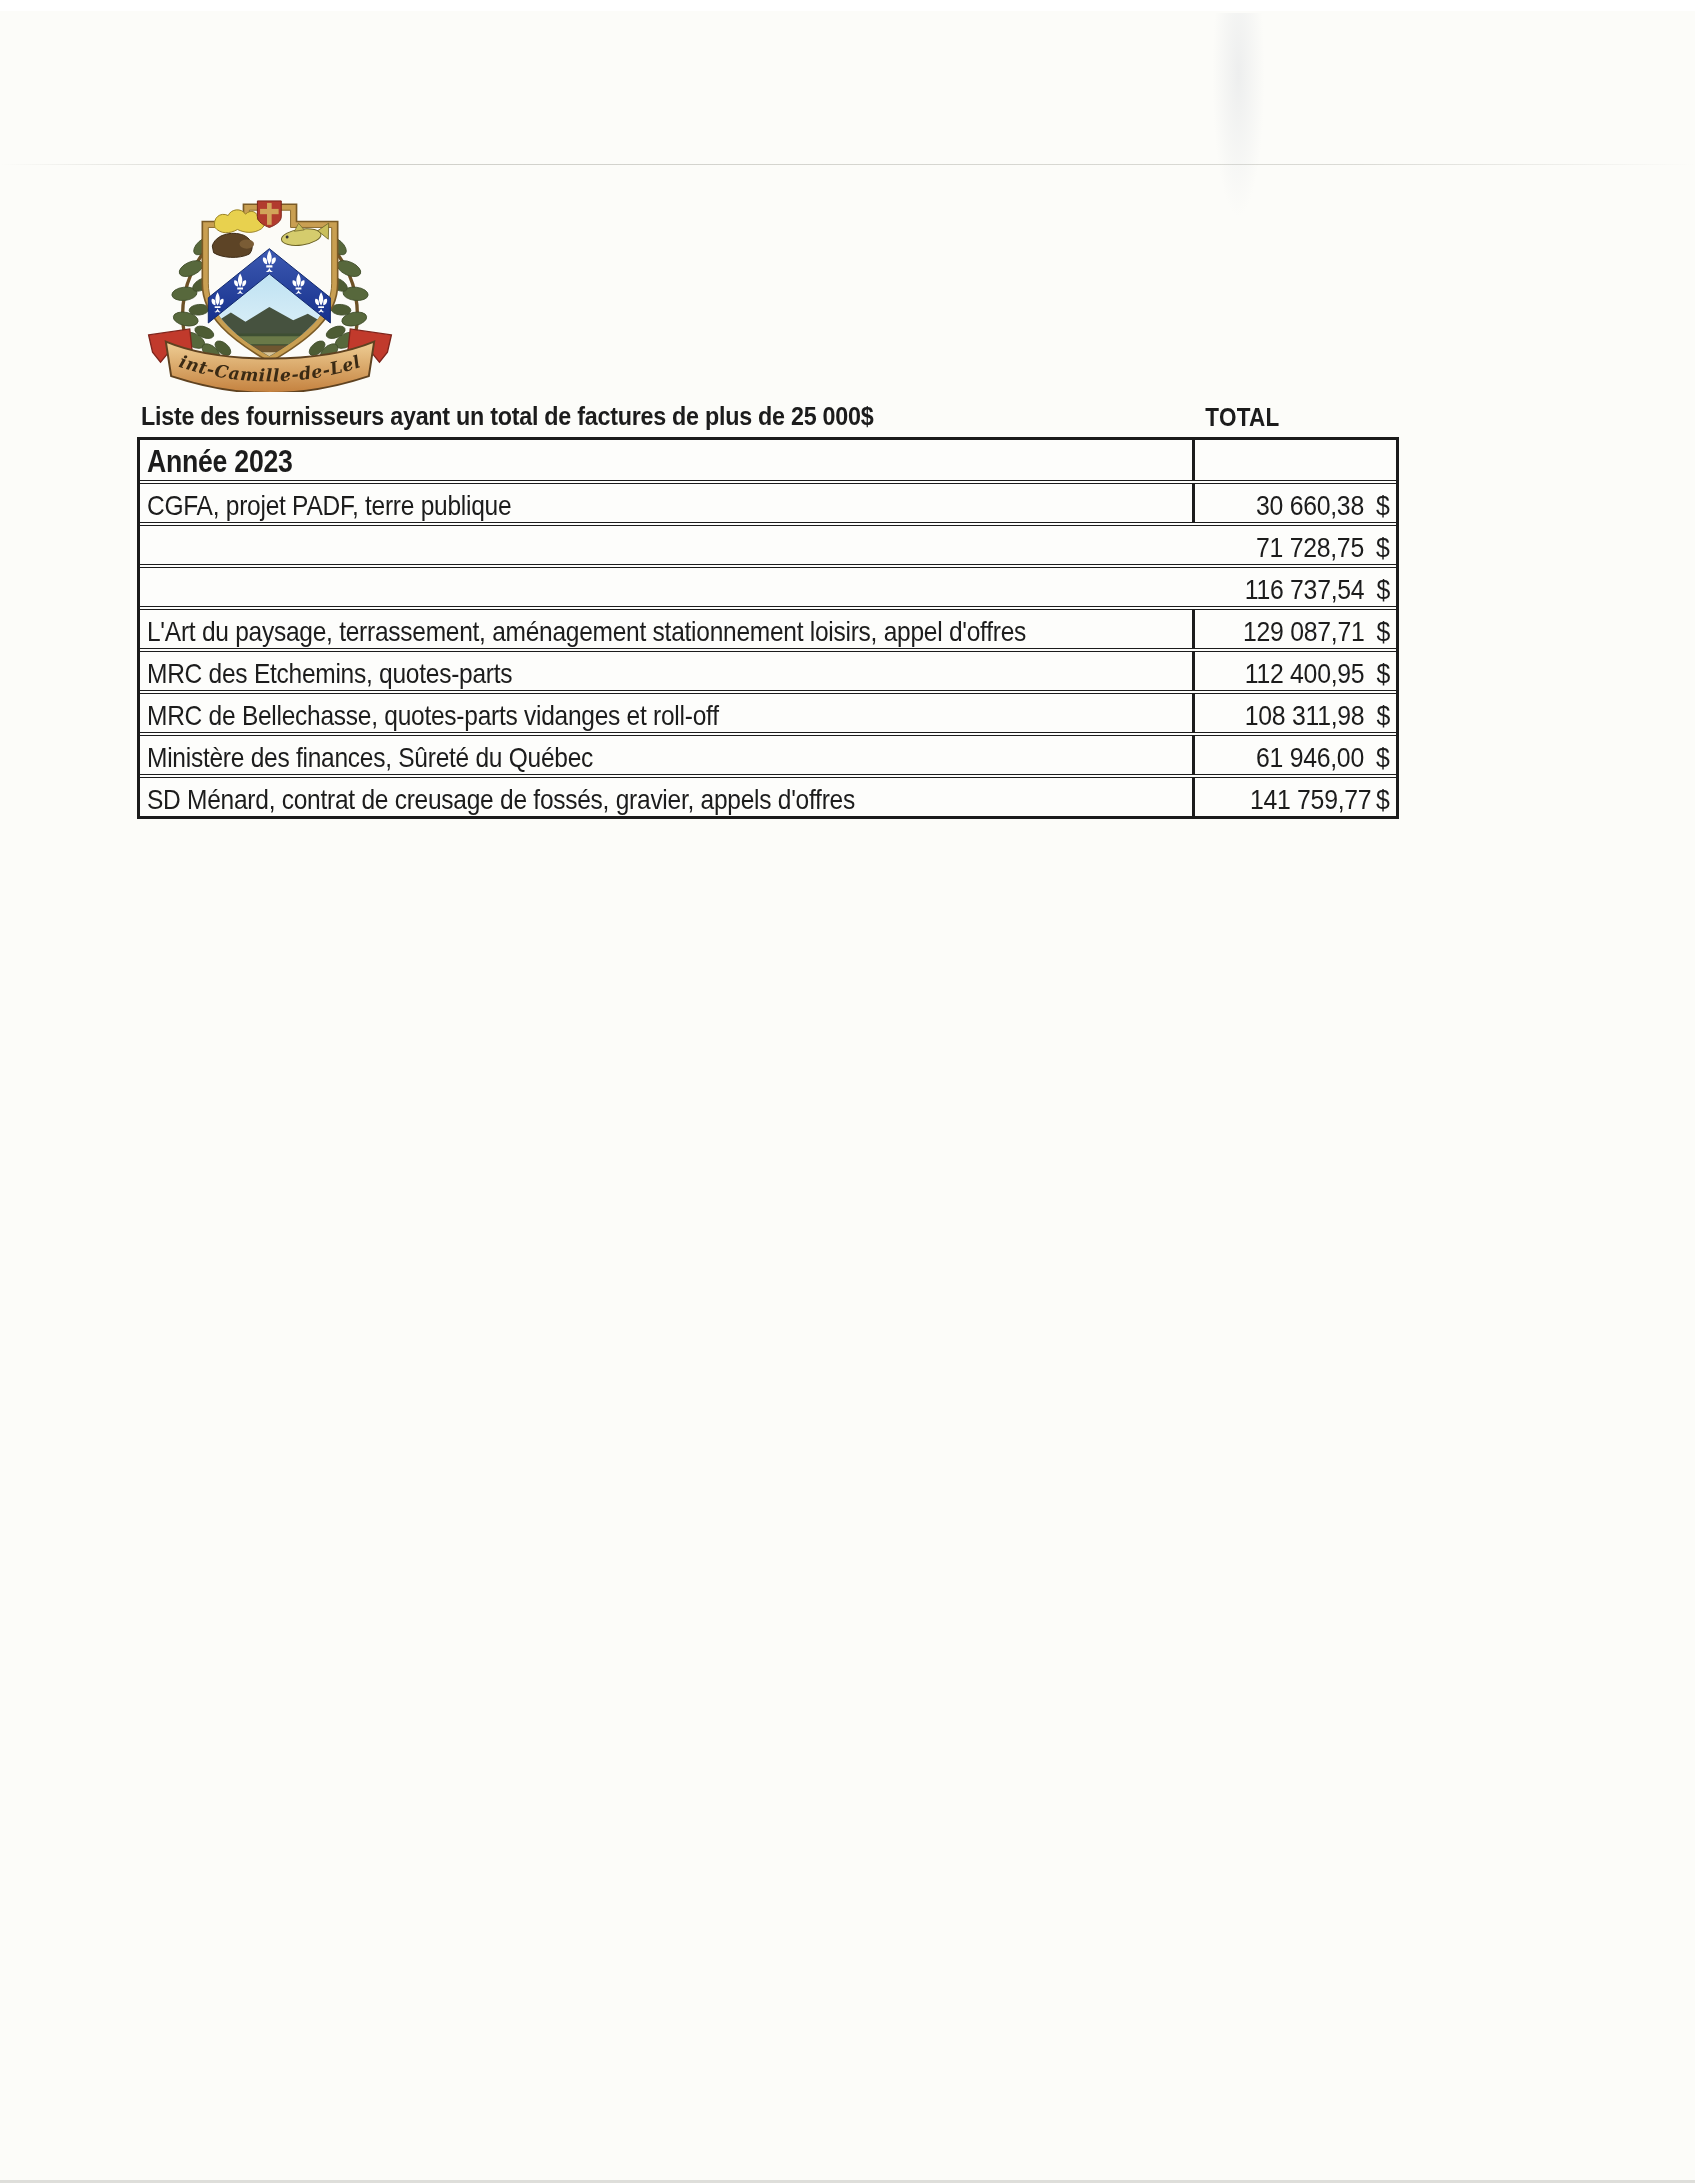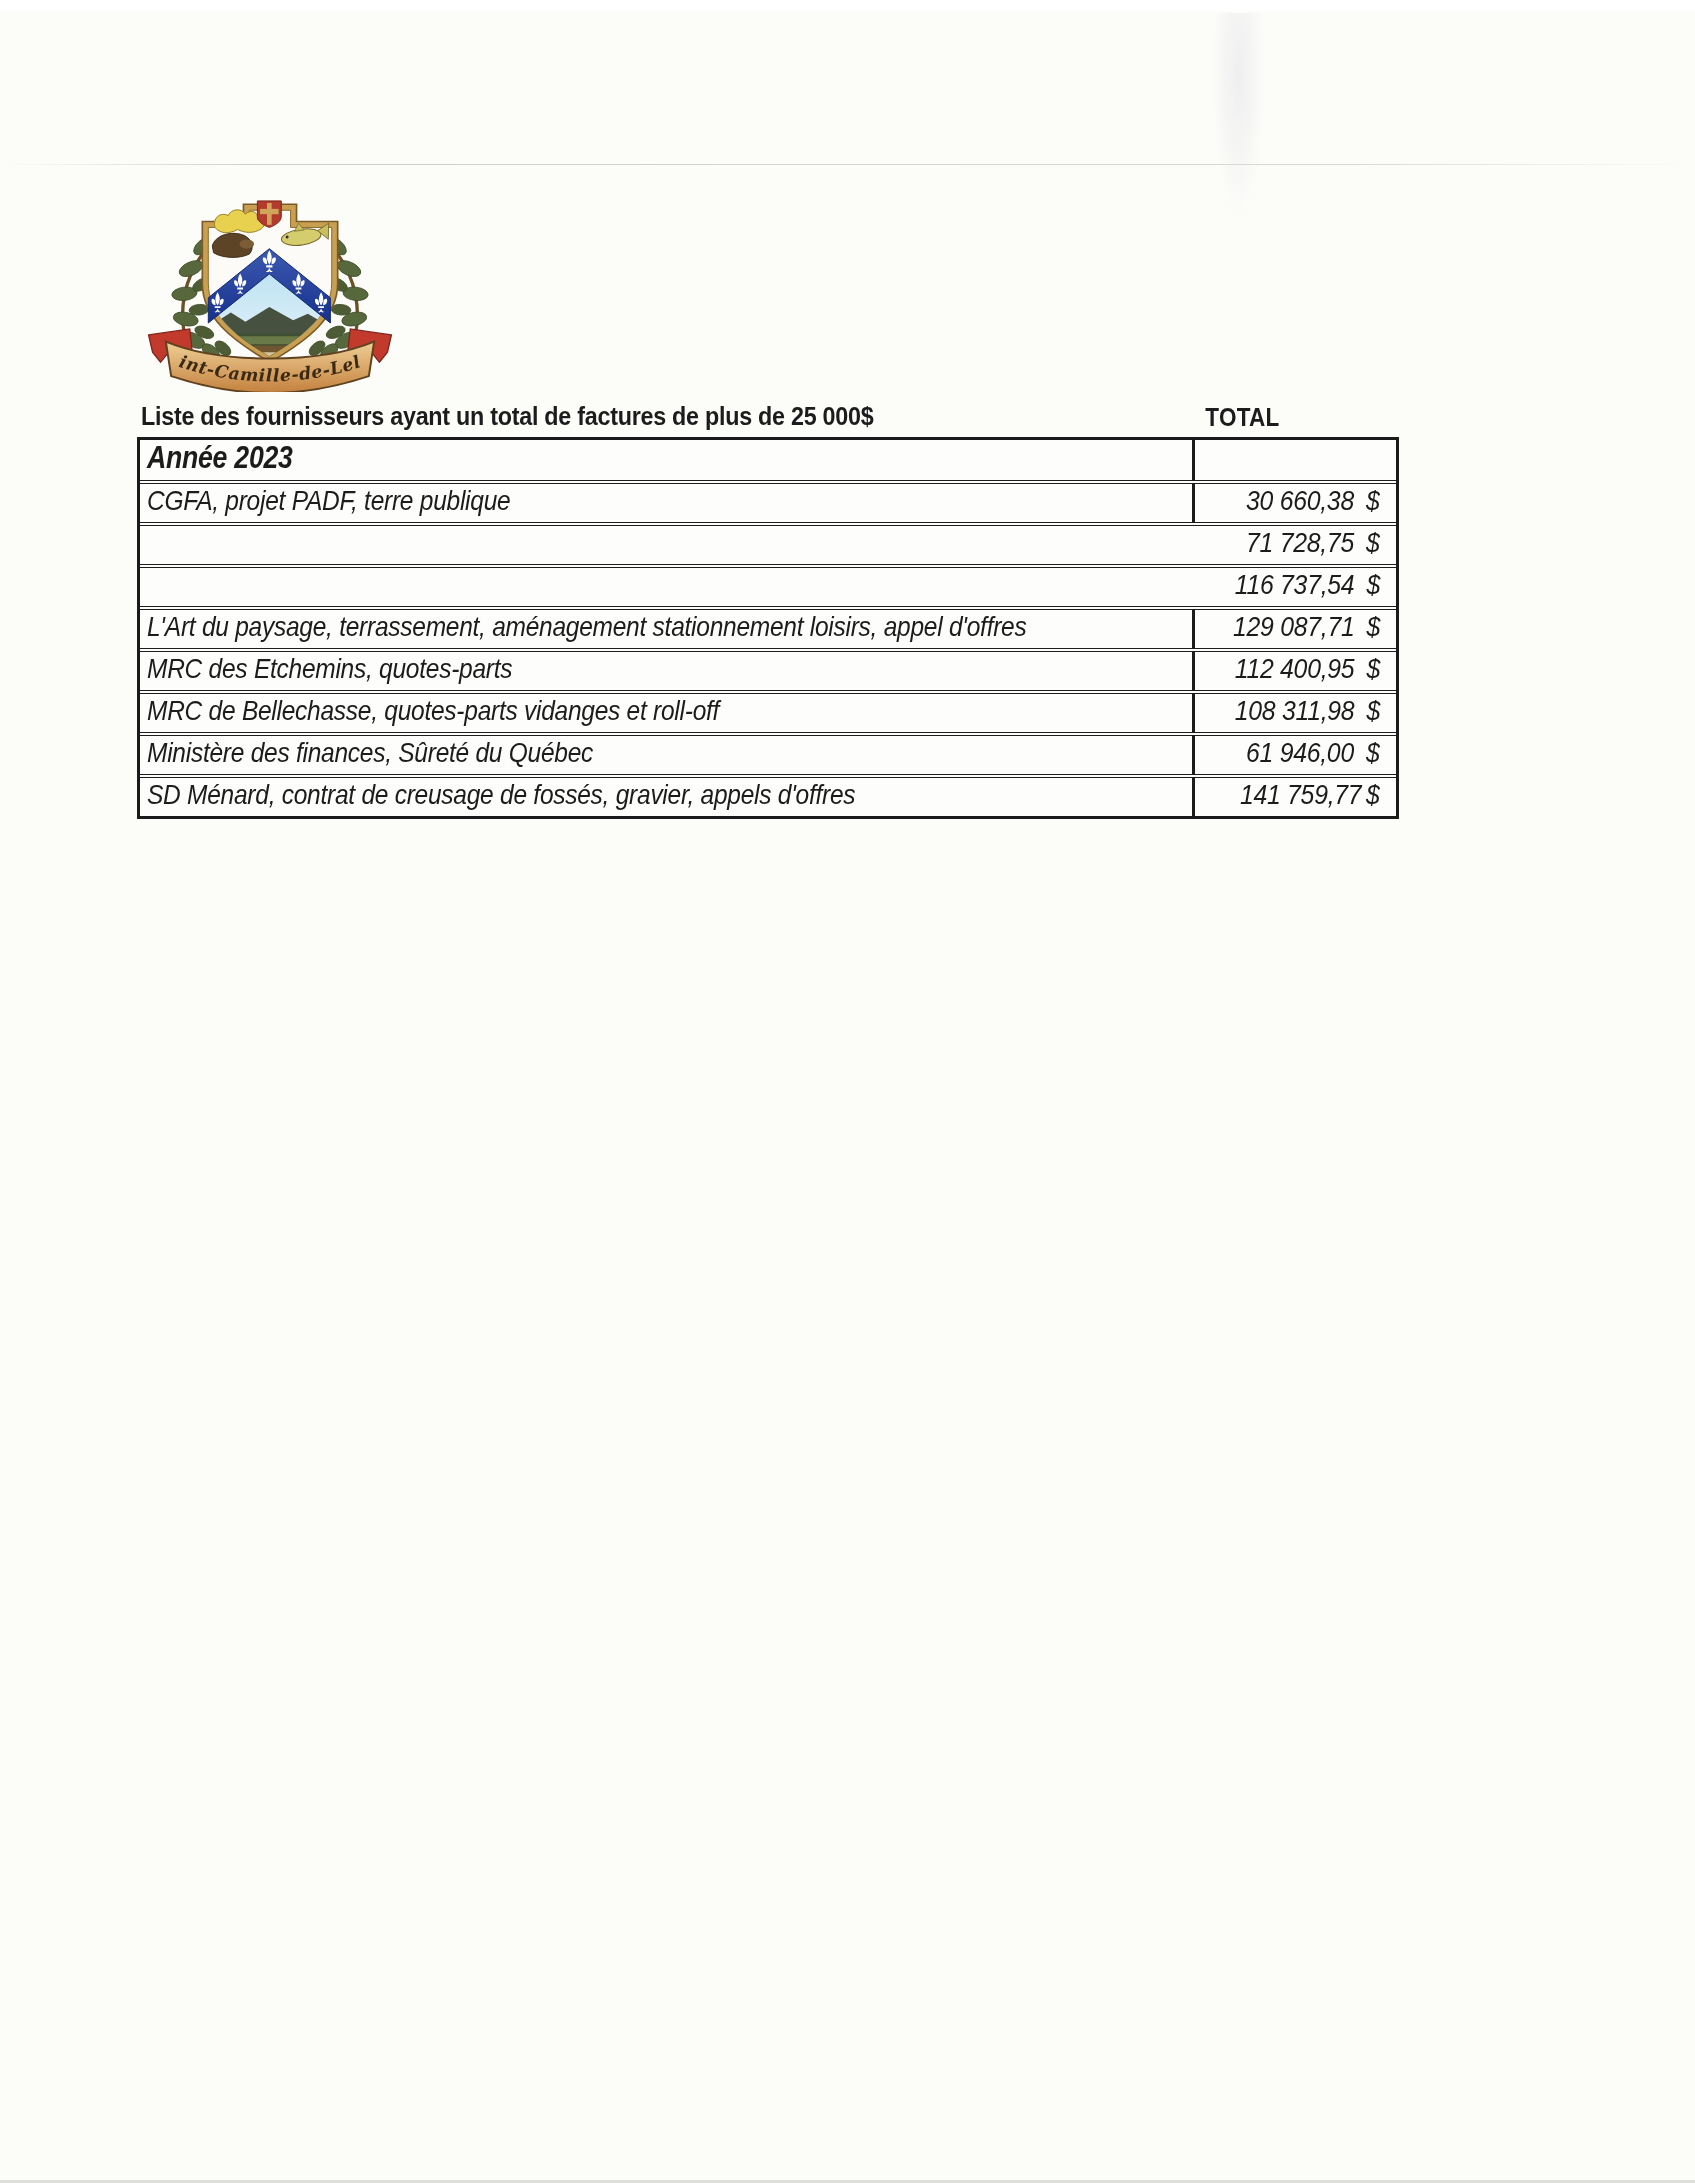--- a/index.html
+++ b/index.html
@@ -34,26 +34,26 @@
     font-size:25px;font-weight:bold;line-height:32px;text-align:center;
     transform:scaleX(0.9);transform-origin:50% 50%;letter-spacing:0.3px;
   }
 
   .supplier-table{
     position:absolute;left:137px;top:437px;width:1256px;
     border:3.3px solid #1b1b1b;background:#fdfdfb;
   }
   .t-row{display:flex;height:38px;border-top:4.6px double #1c1c1c;}
   .t-row.year-row{height:40px;border-top:none;}
-  .cell{display:flex;align-items:flex-start;font-style:italic;}
+  .cell{display:flex;align-items:flex-end;}
   .cell.desc{
     width:1055px;box-sizing:border-box;border-right:3.3px solid #1c1c1c;
     padding-left:6.6px;overflow:hidden;
   }
-  .cell.amt{flex:1;justify-content:flex-end;padding-right:16px;overflow:hidden;}
+  .cell.amt{flex:1;justify-content:flex-end;padding-right:6px;overflow:hidden;}
   .cell.desc span{
     font-size:28.5px;white-space:pre;letter-spacing:-0.3px;
     transform:scaleX(0.86);transform-origin:0 50%;display:inline-block;
   }
   .year-row .cell.desc span{font-size:31px;font-weight:bold;letter-spacing:-0.3px;}
   .cell.amt span{
     font-size:28.5px;white-space:pre;letter-spacing:-0.3px;
     transform:scaleX(0.87);transform-origin:100% 50%;display:inline-block;
   }
   .banner-script{

